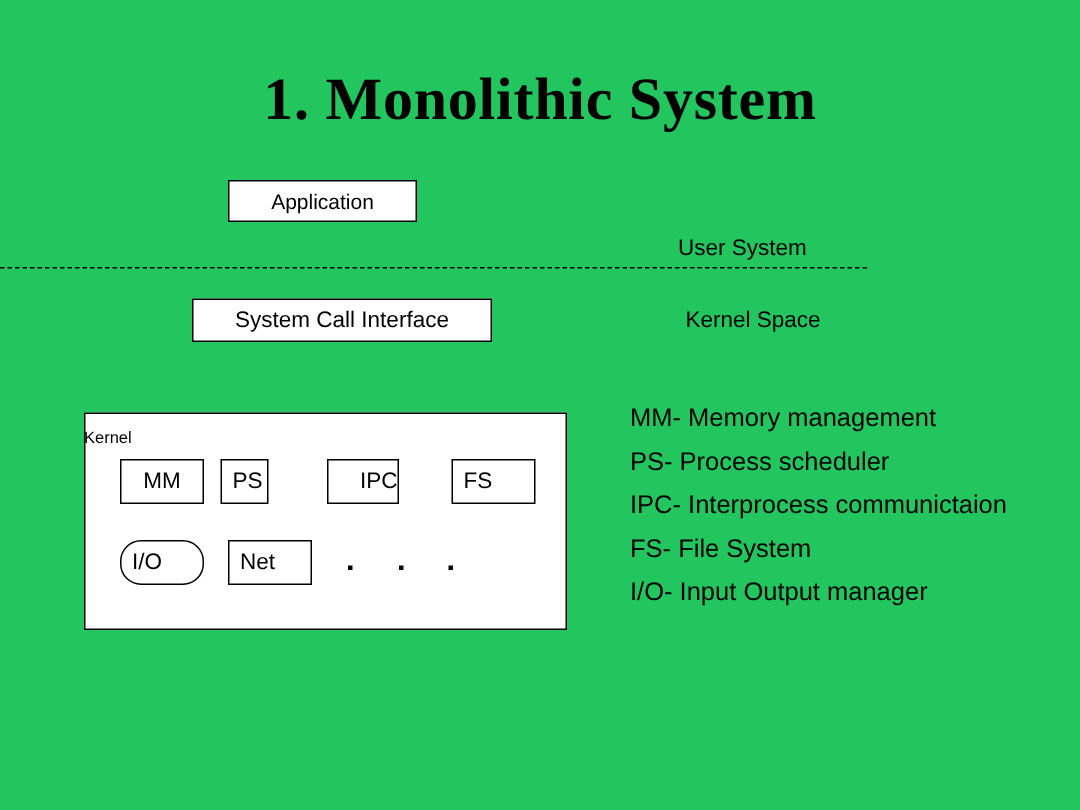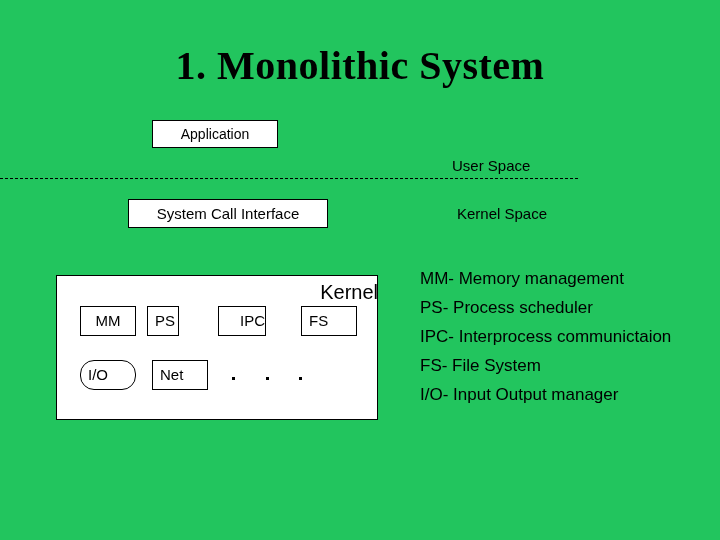--- a/index.html
+++ b/index.html
@@ -71,22 +71,22 @@
     box-sizing: border-box;
     border: 1px solid #000000;
     background: #ffffff;
     position: absolute;
   }
   .kernel-title {
     position: absolute;
     left: 56px;
     top: 283px;
     width: 322px;
-    text-align: right;
-    font-size: 20px;
+    text-align: left;
+    font-size: 11px;
     line-height: 18px;
     font-weight: normal;
     color: #000000;
     white-space: nowrap;
   }
   .mod {
     height: 30px;
     font-size: 15px;
   }
 
@@ -149,21 +149,21 @@
 <body>
 
 <div id="slide">
 
   <div class="title">1. Monolithic System</div>
 
   <div class="box center app-box">
     <span>Application</span>
   </div>
 
-  <div class="label space-label user-space-label">User Space</div>
+  <div class="label space-label user-space-label">User System</div>
 
   <div class="divider"></div>
 
   <div class="box center sci-box">
     <span>System Call Interface</span>
   </div>
 
   <div class="label space-label kernel-space-label">Kernel Space</div>
 
   <div class="kernel-container"></div>

